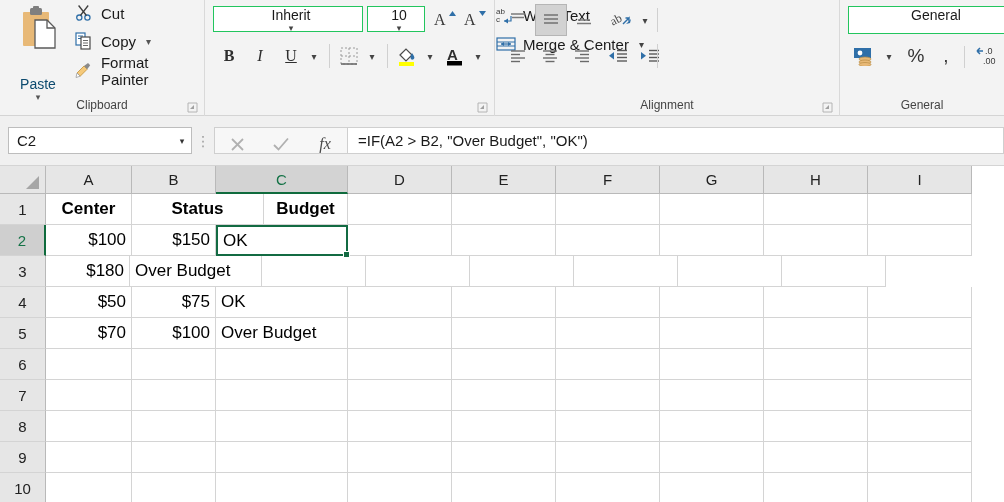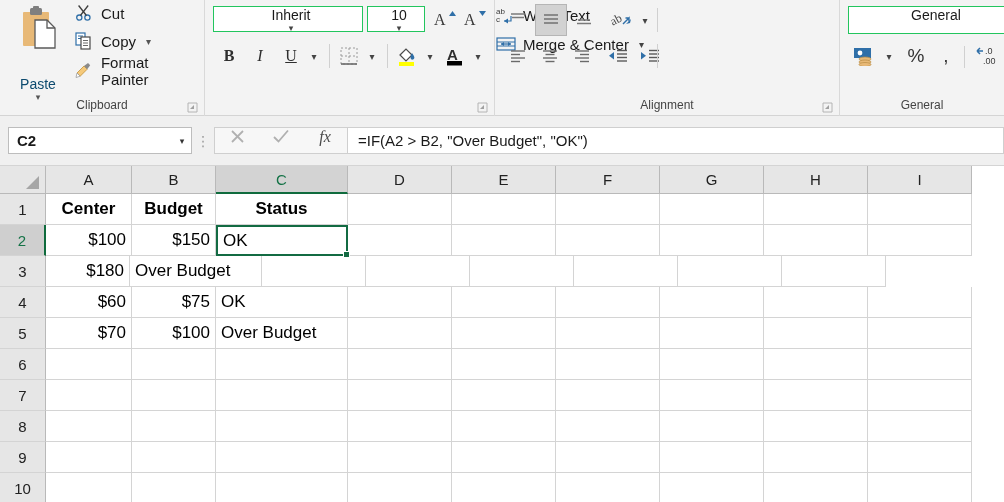--- a/index.html
+++ b/index.html
@@ -138,25 +138,25 @@
   }
   #name-box {
     margin-left: 8px;
     width: 184px; height: 27px;
     background: #fff; border: 1px solid #bdbdbd;
     display: flex; align-items: center;
     font-size: 15px; color: #1a1a1a;
     padding-left: 8px;
     cursor: text;
   }
-  #name-box .nbv { flex: 1; font-weight: bold; }
+  #name-box .nbv { flex: 1; }
   #name-box .nbarr { width: 18px; text-align: center; font-size: 9px; color:#333; cursor:pointer;}
   #fb-grip { width: 22px; text-align: center; color: #9a9a9a; font-size: 14px; letter-spacing: 0; cursor: col-resize;}
   #fb-btns { display: flex; align-items: center; height: 27px; background:#f7f7f7; border:1px solid #cfcfcf; border-right:none;}
-  .fb-btn { width: 44px; height: 25px; display:flex; align-items:flex-start; justify-content:center; cursor:pointer;}
+  .fb-btn { width: 44px; height: 25px; display:flex; align-items:flex-end; justify-content:center; cursor:pointer;}
   #formula-input {
     flex: 1; height: 27px;
     background: #fff; border: 1px solid #cfcfcf;
     display: flex; align-items: center;
     padding-left: 10px;
     font-size: 15px; color: #1a1a1a;
     margin-right: 0px;
     cursor: text;
   }
 
@@ -540,25 +540,25 @@
       <div class="col-head" style="width: 104px;">G</div>
       <div class="col-head" style="width: 104px;">H</div>
       <div class="col-head" style="width: 104px;">I</div>
     </div>
   <div id="grid-rows">
       <div class="grid-row">
         <div class="row-head">1</div>
         <div class="cell bold c-center" style="width: 86px;">
           <span>Center</span>
         </div>
+        <div class="cell bold c-center" style="width: 132px;">
+          <span>Status</span>
+        </div>
         <div class="cell bold c-center" style="width: 84px;">
           <span>Budget</span>
-        </div>
-        <div class="cell bold c-center" style="width: 132px;">
-          <span>Status</span>
         </div>
         <div class="cell" style="width: 104px;">
           <span></span>
         </div>
         <div class="cell" style="width: 104px;">
           <span></span>
         </div>
         <div class="cell" style="width: 104px;">
           <span></span>
         </div>
@@ -626,21 +626,21 @@
         <div class="cell" style="width: 104px;">
           <span></span>
         </div>
         <div class="cell" style="width: 104px;">
           <span></span>
         </div>
       </div>
       <div class="grid-row">
         <div class="row-head">4</div>
         <div class="cell c-right" style="width: 86px;">
-          <span>$60</span>
+          <span>$50</span>
         </div>
         <div class="cell c-right" style="width: 84px; justify-content: flex-end;">
           <span>$75</span>
         </div>
         <div class="cell" style="width: 132px;">
           <span>OK</span>
         </div>
         <div class="cell" style="width: 104px;">
           <span></span>
         </div>

